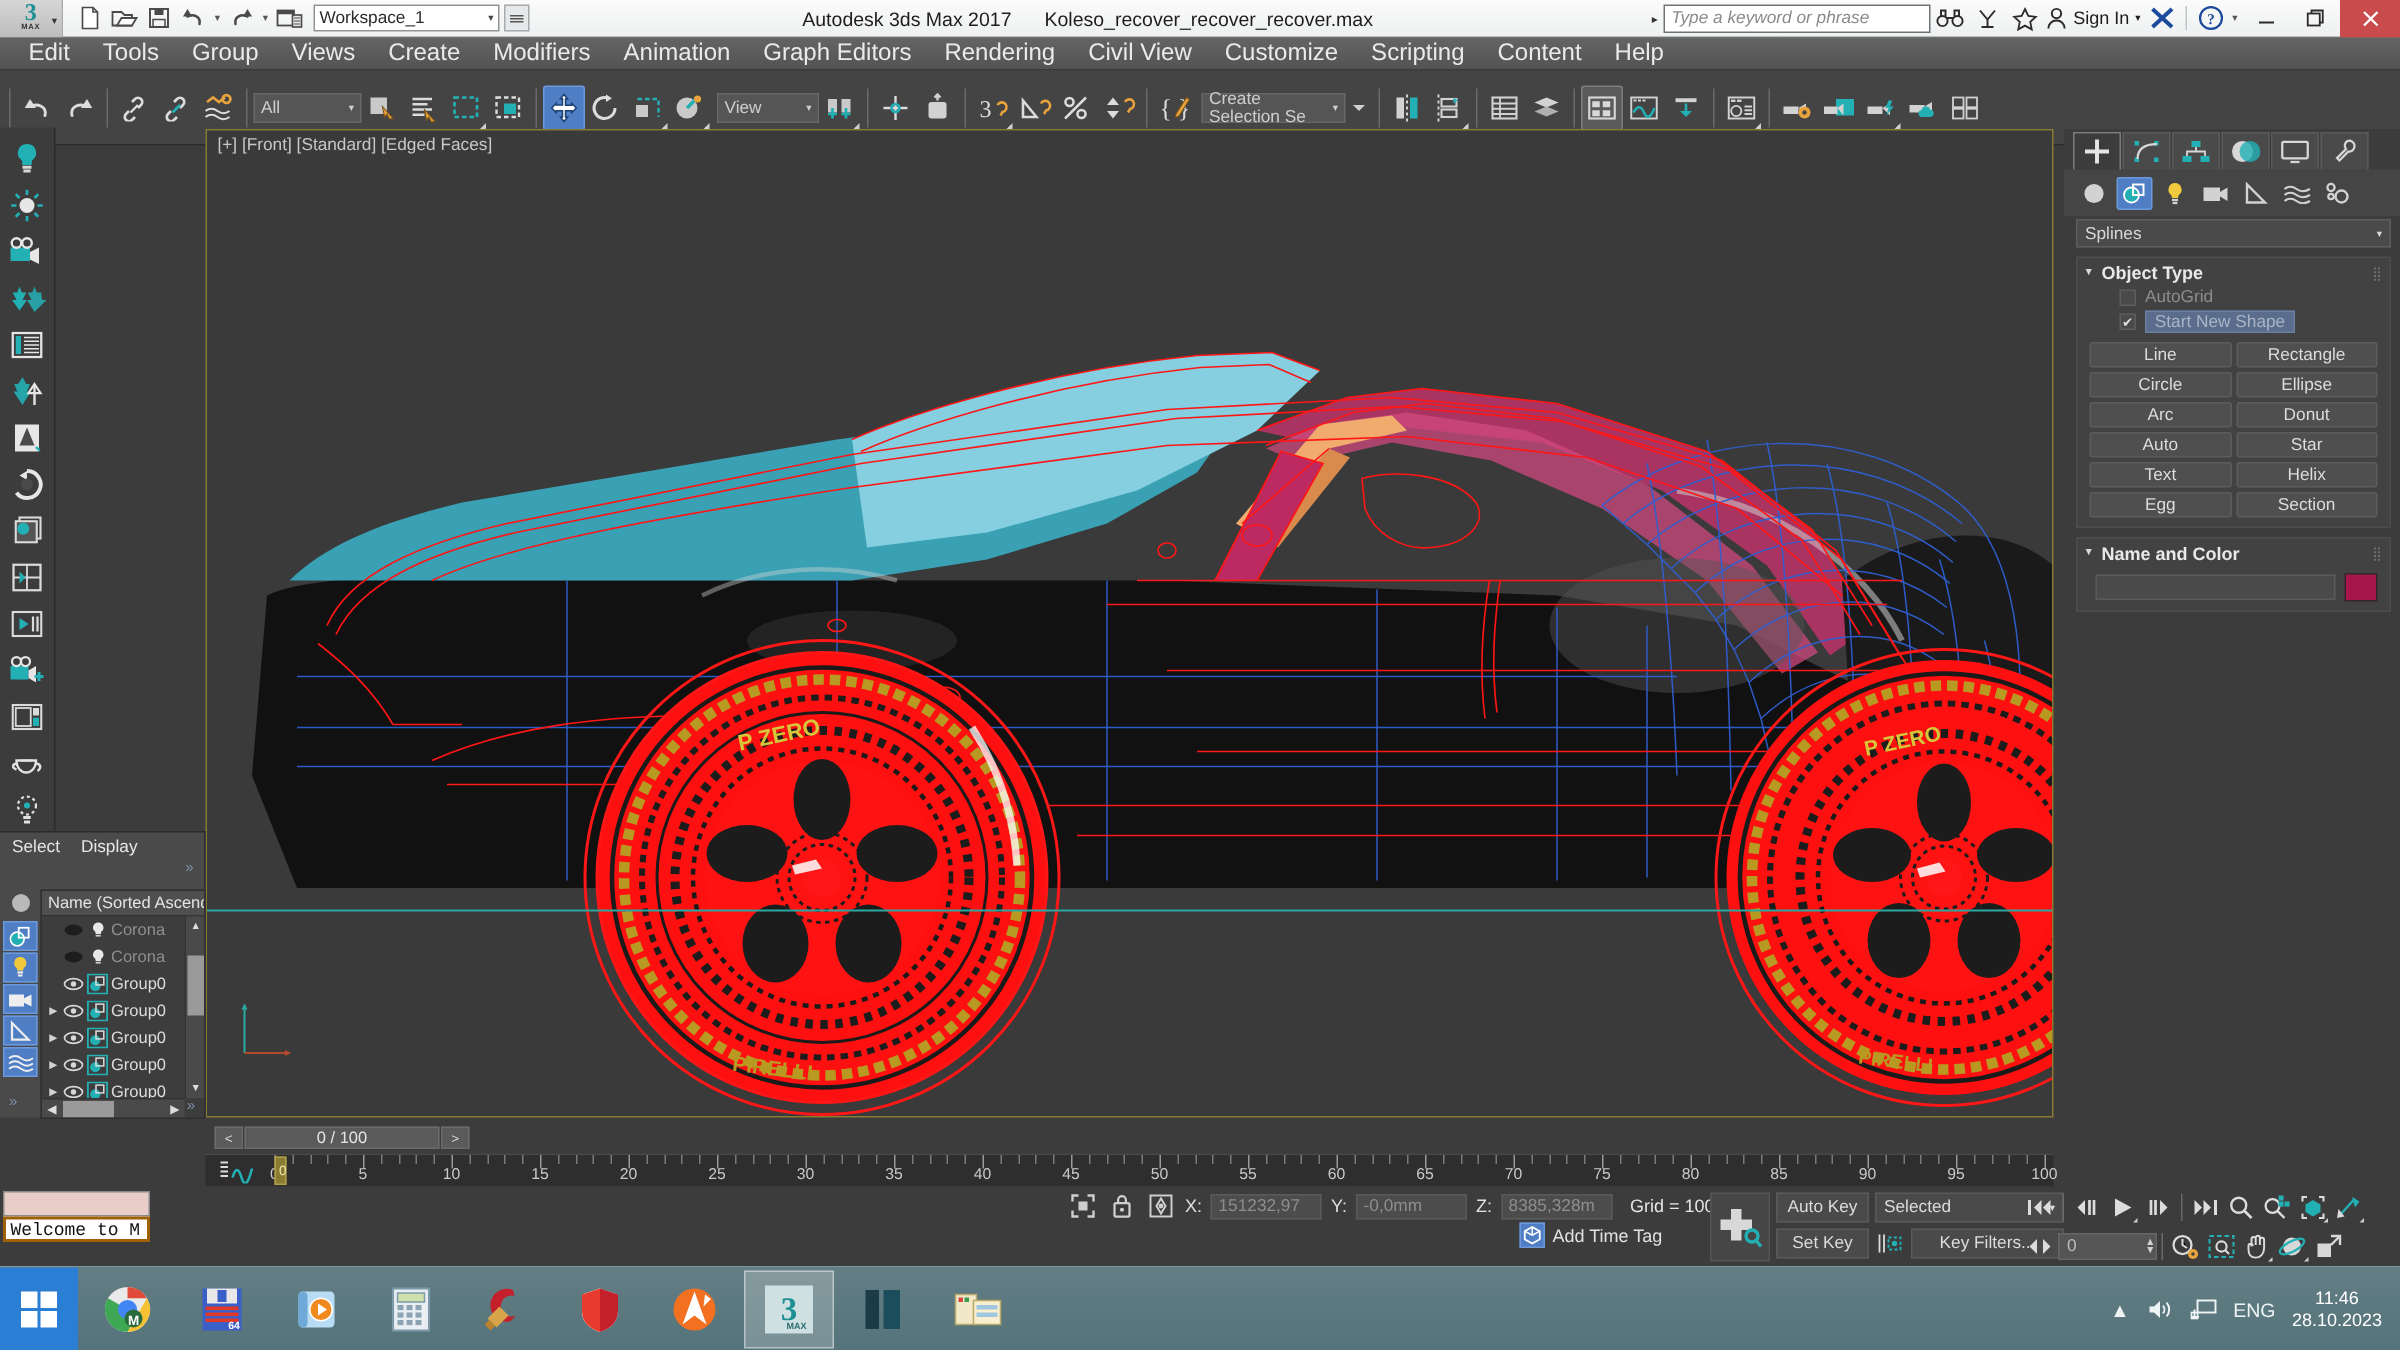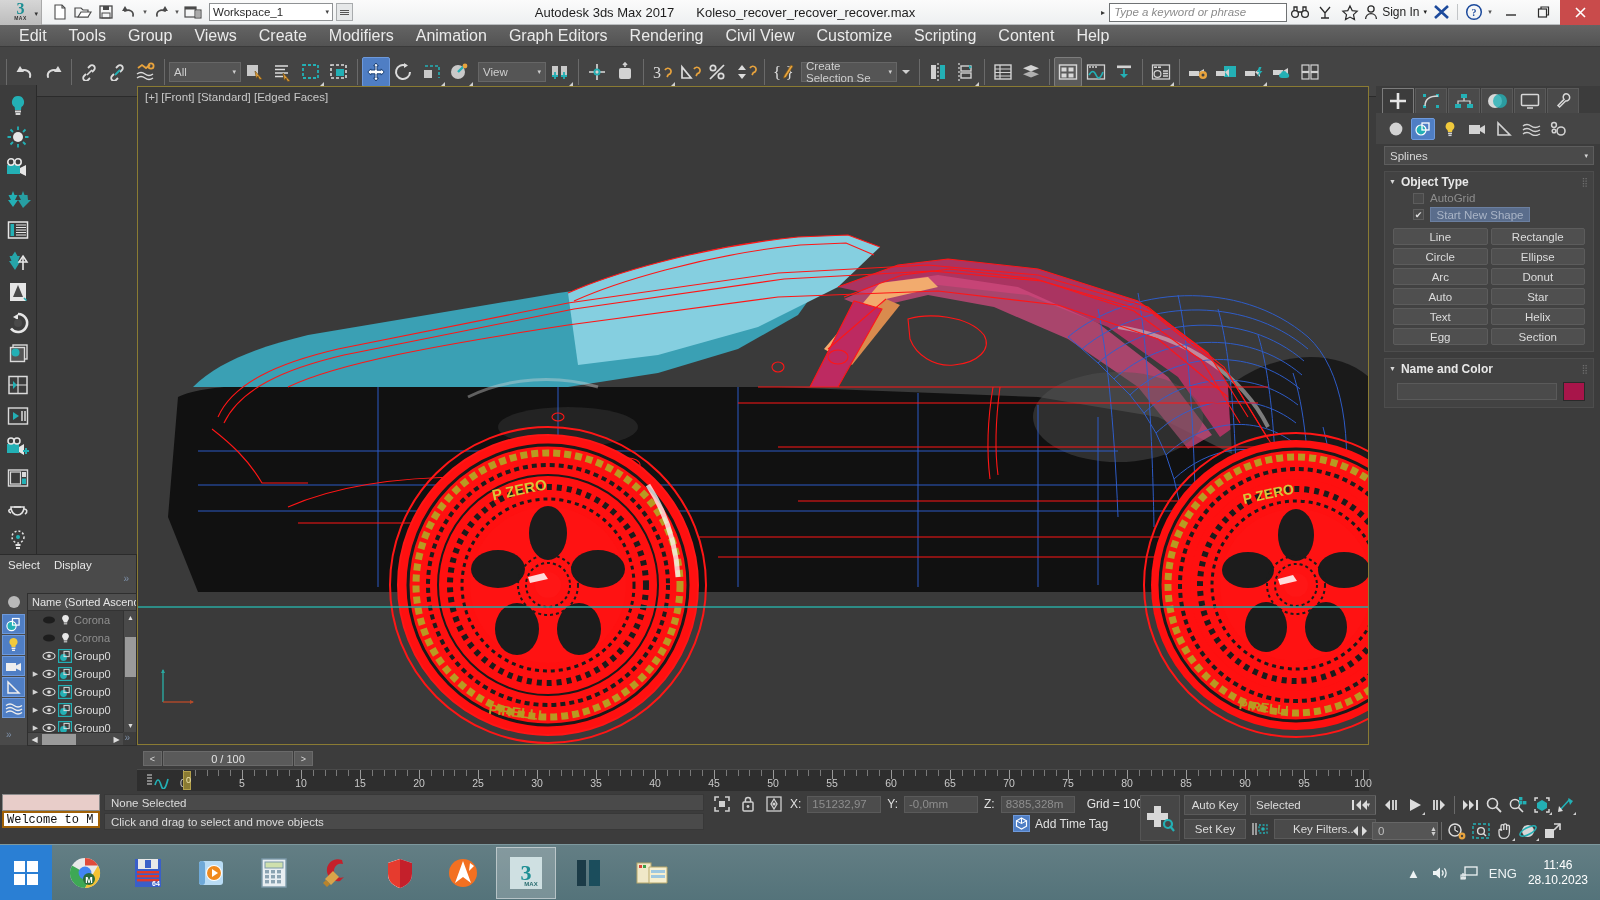--- a/index.html
+++ b/index.html
@@ -1403,22 +1403,20 @@
     </div>
     <div class="tb-cursor">
       <span>0</span>
     </div>
   </div>
 
   <div class="statusarea">
     <div class="mini-listener"></div>
     <div class="mini-listener2">Welcome to M</div>
 
-    <div class="statusbar">None Selected</div>
-    <div class="prompt">Click and drag to select and move objects</div>
 
     <div class="coordzone">
       <div class="cz-ic">
         <svg width="18" height="18" viewBox="0 0 18 18">
             <path d="M2 6V2h4M16 6V2h-4M2 12v4h4M16 12v4h-4" fill="none" stroke="#cfcfcf" stroke-width="1.6"></path>
             <rect x="6" y="6" width="6" height="6" fill="#cfcfcf"></rect>
           </svg>
       </div>
       <div class="cz-ic">
         <svg width="14" height="18" viewBox="0 0 14 18">

